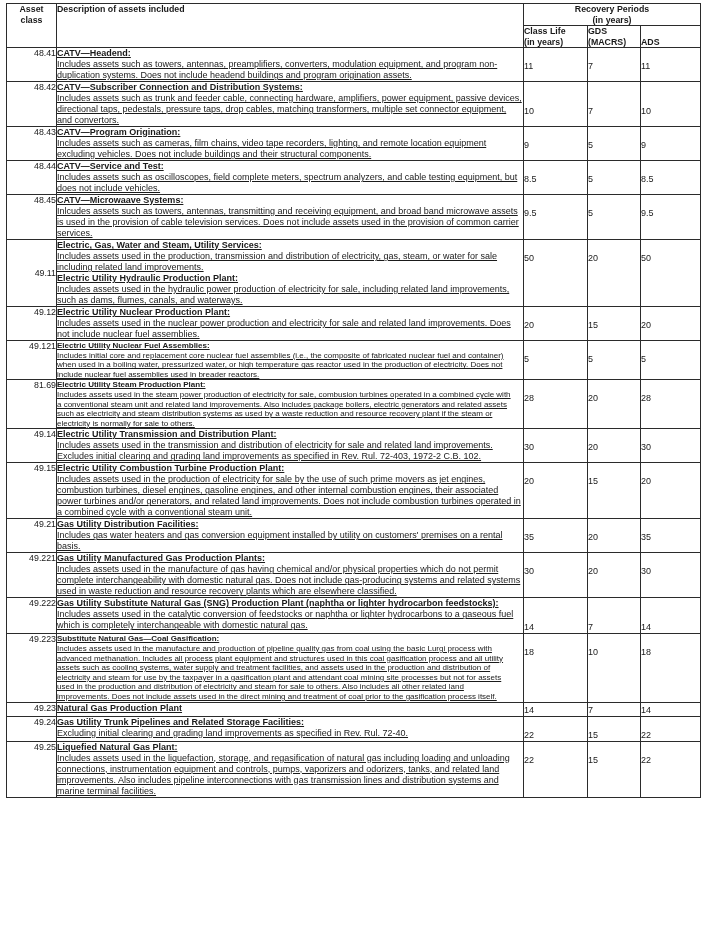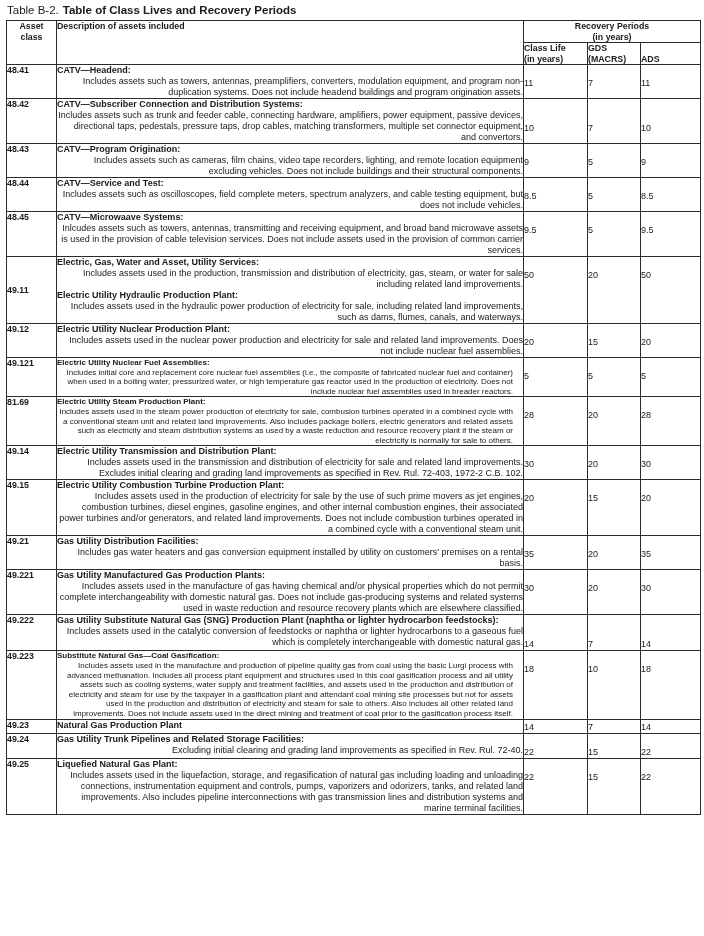--- a/index.html
+++ b/index.html
@@ -64,51 +64,49 @@
     line-height: 10.5px;
     font-weight: bold;
     padding: 2px 1px 3px 1px;
     white-space: pre-line;
     vertical-align: middle;
   }
   th.h-sub.bottom { vertical-align: bottom; }
 
   
   td.cls-cell {
-    text-align: left;
+    text-align: right;
     font-size: 8.8px;
-    font-weight: bold;
+    font-weight: normal;
     padding-top: 2px;
     line-height: 11px;
   }
   td.desc-cell {
     font-size: 9px;
     line-height: 11px;
     padding: 1px 28px 4px 7px;
+    text-decoration: underline;
   }
   td.desc-cell .sec-title { font-weight: bold; }
-  td.desc-cell .sec-text  { font-weight: normal; text-align: right; }
+  td.desc-cell .sec-text  { font-weight: normal; }
   tr.small td.desc-cell {
     font-size: 8px;
     line-height: 9.6px;
     padding-right: 10px;
   }
   td.val-cell {
     font-size: 9px;
     line-height: 11px;
   }
 </style>
 </head>
 <body>
 
 <div class="page">
 
-  <div class="title-line">
-    <span class="title-prefix">Table B-2.</span><span class="title-main">Table of Class Lives and Recovery Periods</span>
-  </div>
 
   <table class="b2">
     <colgroup>
       <col style="width:50px">
       <col style="width:467px">
       <col style="width:64px">
       <col style="width:53px">
       <col style="width:60px">
     </colgroup>
     <thead>
@@ -174,21 +172,21 @@
             <div class="sec-title">CATV—Microwaave Systems:</div>
             <div class="sec-text">Inlcudes assets such as towers, antennas, transmitting and receiving equipment, and broad band microwave assets is used in the provision of cable television services. Does not include assets used in the provision of common carrier services.</div>
           </td>
     <td class="val-cell" style="padding-top: 13px;">9.5</td>
     <td class="val-cell" style="padding-top: 13px;">5</td>
     <td class="val-cell" style="padding-top: 13px;">9.5</td>
   </tr>
         <tr>
     <td class="cls-cell" style="padding-top: 28px;">49.11</td>
     <td class="desc-cell">
-            <div class="sec-title">Electric, Gas, Water and Asset, Utility Services:</div>
+            <div class="sec-title">Electric, Gas, Water and Steam, Utility Services:</div>
             <div class="sec-text">Includes assets used in the production, transmission and distribution of electricity, gas, steam, or water for sale including related land improvements.</div>
             <div class="sec-title">Electric Utility Hydraulic Production Plant:</div>
             <div class="sec-text">Includes assets used in the hydraulic power production of electricity for sale, including related land improvements, such as dams, flumes, canals, and waterways.</div>
           </td>
     <td class="val-cell" style="padding-top: 13px;">50</td>
     <td class="val-cell" style="padding-top: 13px;">20</td>
     <td class="val-cell" style="padding-top: 13px;">50</td>
   </tr>
         <tr>
     <td class="cls-cell">49.12</td>

